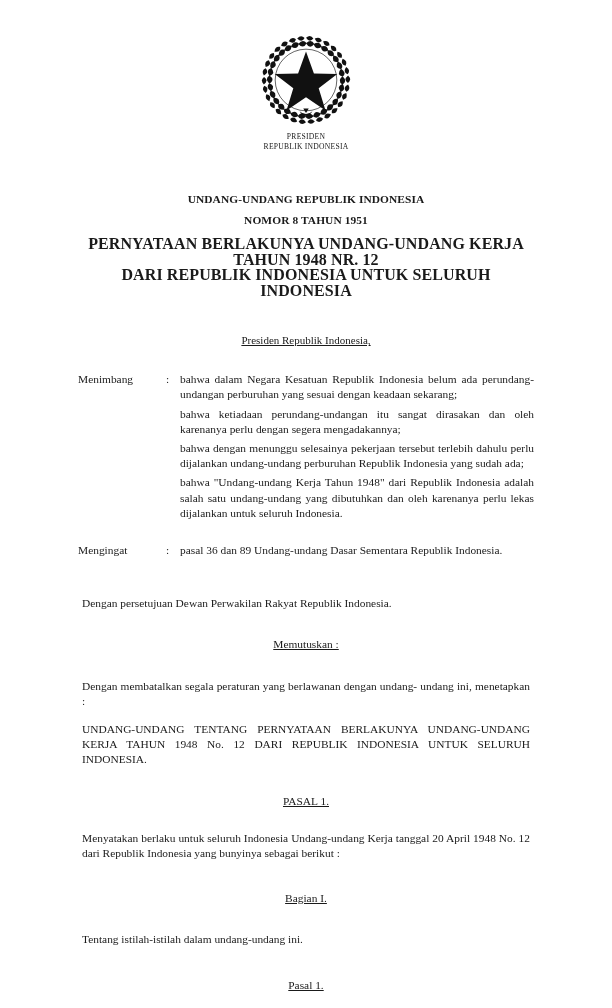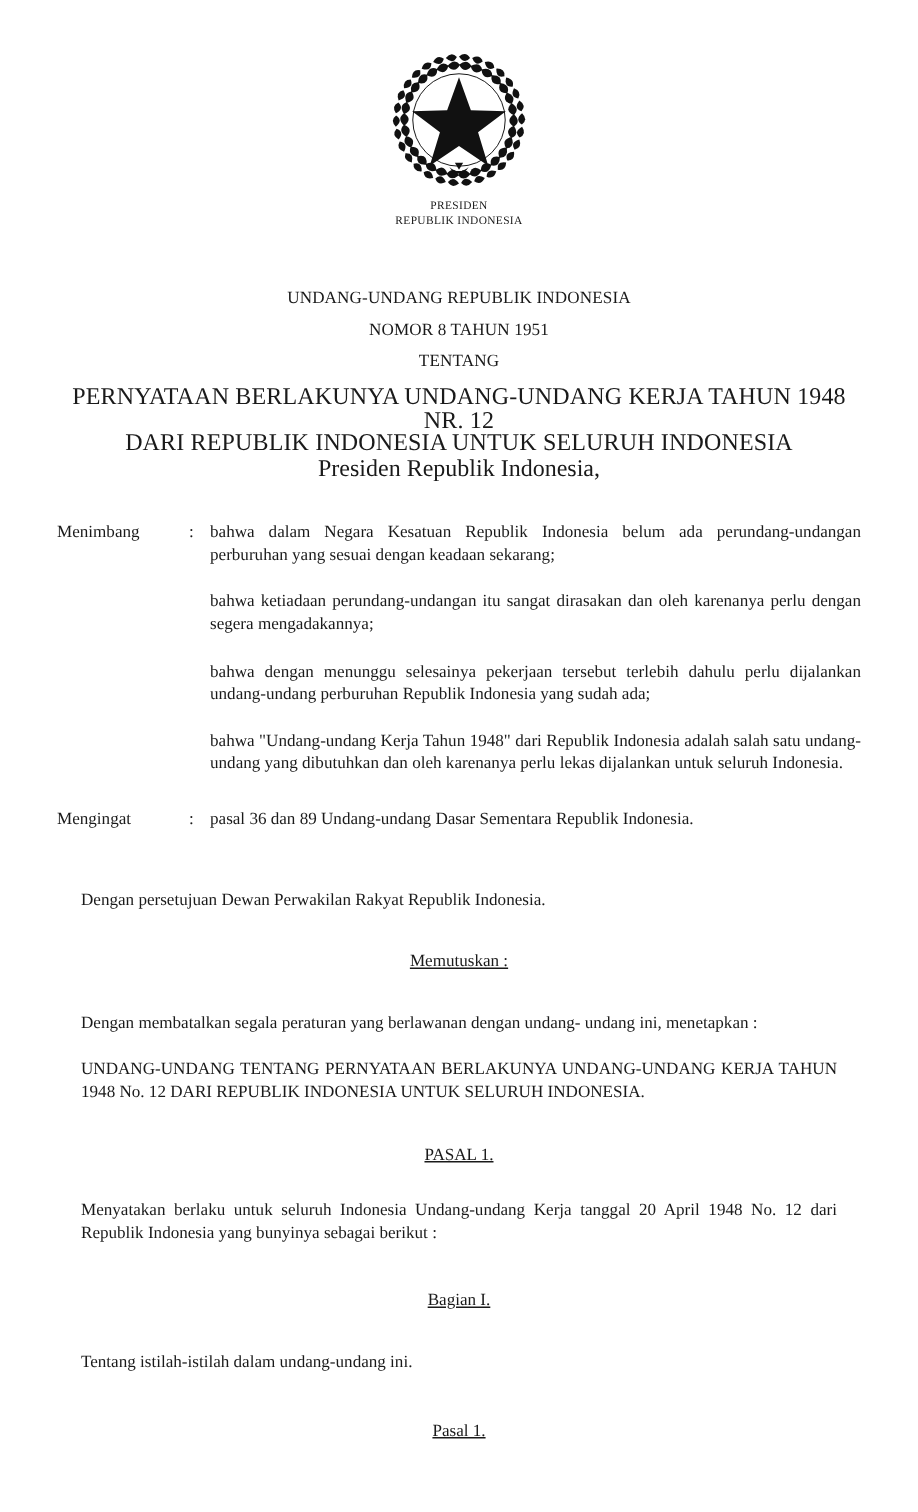--- a/index.html
+++ b/index.html
@@ -13,21 +13,21 @@
     position: relative;
     font-family: "Liberation Serif", "DejaVu Serif", serif;
     color: #1a1a1a;
     -webkit-font-smoothing: antialiased;
   }
   .page {
     position: relative;
     width: 612px;
     height: 828px;
     box-sizing: border-box;
-    padding: 0 38px;
+    padding: 0 78px;
   }
 
   
   .emblem-block {
     padding-top: 34px;
     text-align: center;
   }
   .emblem {
     width: 92px;
     height: 92px;
@@ -39,37 +39,40 @@
     font-size: 7.6px;
     line-height: 9.6px;
     letter-spacing: 0.25px;
     color: #1a1a1a;
   }
 
   
   .title-block {
     margin-top: 38px;
     text-align: center;
+    font-weight: bold;
   }
   .title-line {
     font-size: 11.4px;
     line-height: 21px;
     letter-spacing: 0.1px;
   }
   .title-subject {
     font-size: 16px;
     line-height: 15.5px;
     letter-spacing: 0.1px;
     margin-top: 5px;
   }
 
   
   .opening {
     text-align: center;
-    font-size: 16px;
+    font-size: 11px;
+    margin-top: 36px;
+    text-decoration: underline;
   }
 
   
   .clause {
     display: flex;
     align-items: flex-start;
     margin-top: 26px;
     font-size: 11.4px;
   }
   .clause.tight { margin-top: 22px; }
@@ -88,29 +91,29 @@
     line-height: 15.2px;
   }
   .clause-body p {
     margin: 0;
     text-align: justify;
   }
   .clause-body p.left {
     text-align: left;
   }
   .clause-body p + p {
-    margin-top: 16px;
+    margin-top: 4px;
   }
 
   
   .para {
     font-size: 11.4px;
     line-height: 15.2px;
     text-align: justify;
-    margin: 16px;
+    margin: 4px;
   }
   .para.center {
     text-align: center;
     text-decoration: underline;
   }
   .sp-38 { margin-top: 38px; }
   .sp-30 { margin-top: 30px; }
   .sp-26 { margin-top: 26px; }
   .sp-22 { margin-top: 22px; }
   .sp-13 { margin-top: 13px; }
@@ -262,21 +265,20 @@
     </svg>
     <div class="emblem-caption">
       <div>PRESIDEN</div>
       <div>REPUBLIK INDONESIA</div>
     </div>
   </div>
 
   <div class="title-block">
     <div class="title-line">UNDANG-UNDANG REPUBLIK INDONESIA</div>
     <div class="title-line">NOMOR 8 TAHUN 1951</div>
-    <div class="title-line">TENTANG</div>
     <div class="title-subject">PERNYATAAN BERLAKUNYA UNDANG-UNDANG KERJA TAHUN 1948 NR. 12</div>
     <div class="title-subject" style="margin-top:0">DARI REPUBLIK INDONESIA UNTUK SELURUH INDONESIA</div>
   </div>
 
   <div class="opening">Presiden Republik Indonesia,</div>
 
   <div class="clause">
     <div class="clause-label">Menimbang</div>
     <div class="clause-colon">:</div>
     <div class="clause-body">

